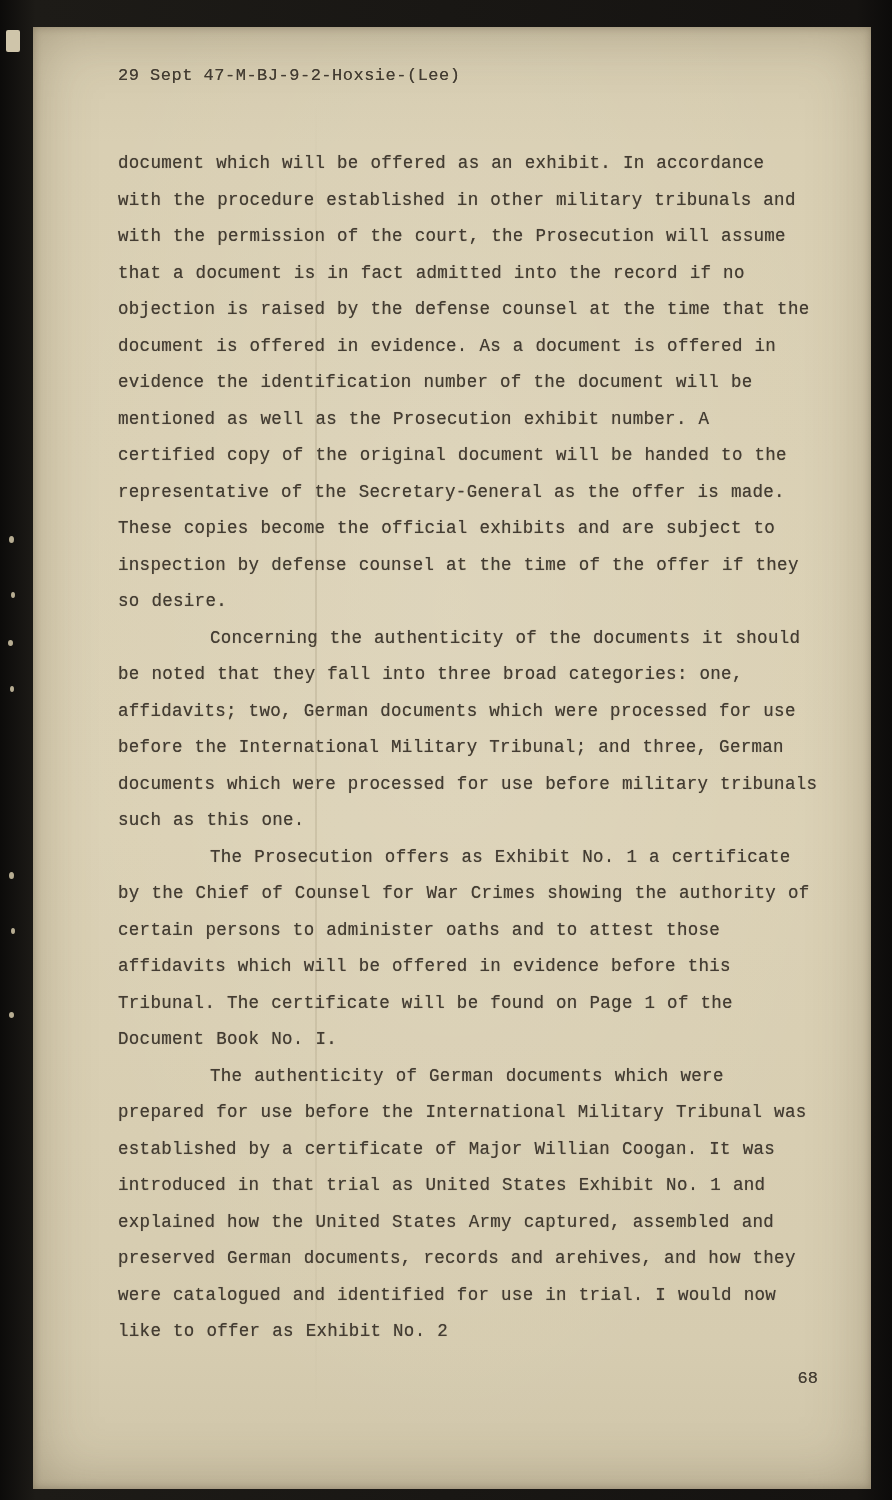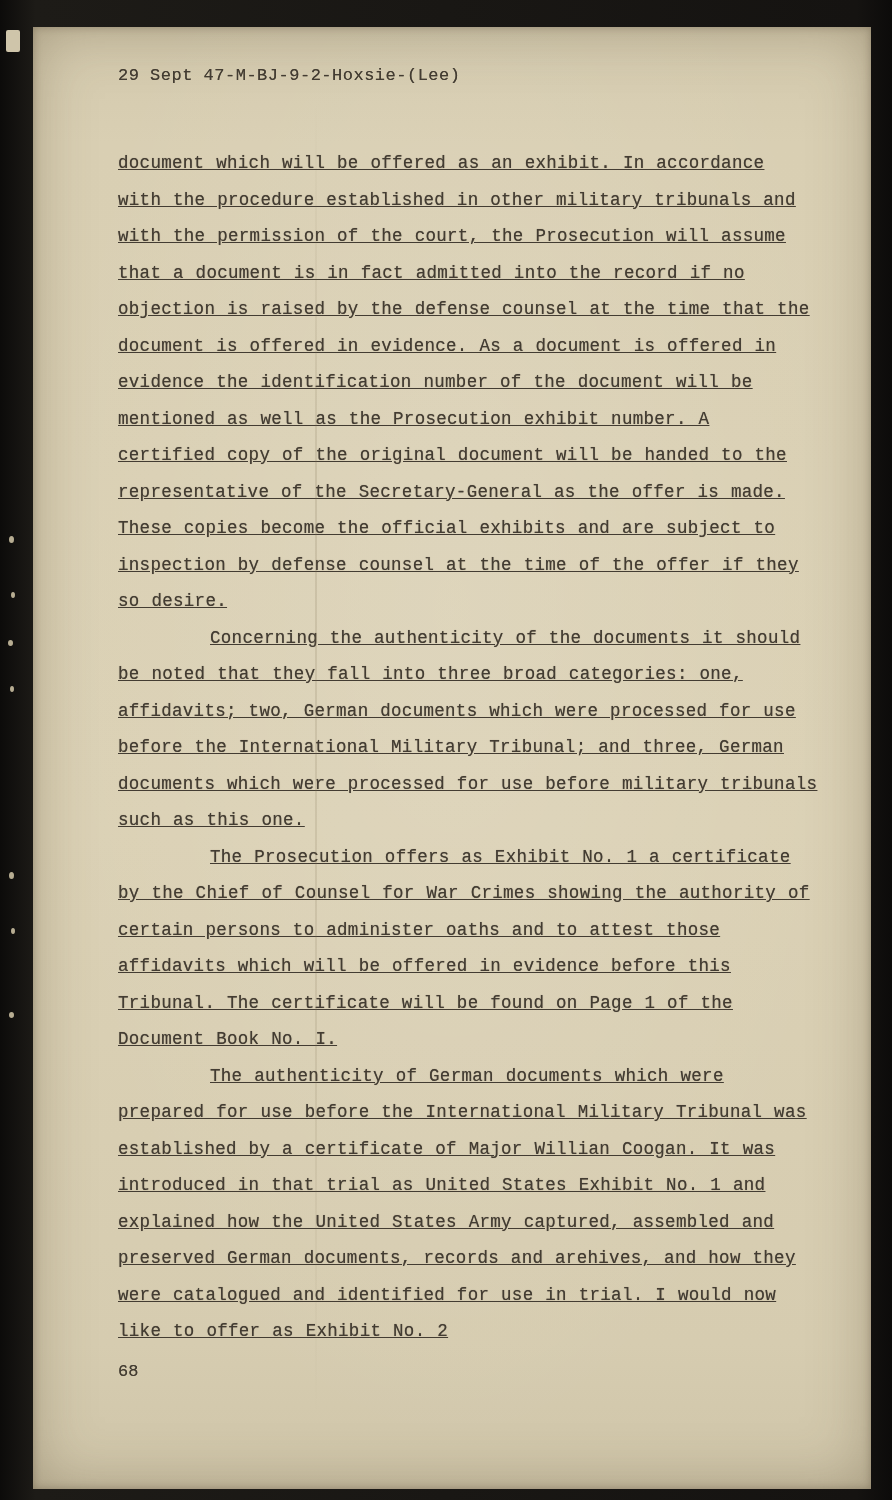--- a/index.html
+++ b/index.html
@@ -56,29 +56,28 @@
     margin-bottom: 56px;
     text-shadow: 0 0 0.6px rgba(55,48,38,0.7);
   }
   .para {
     font-size: 17.5px;
     line-height: 36.5px;
     letter-spacing: 0.3px;
     word-spacing: 1px;
     text-shadow: 0 0 0.7px rgba(55,48,38,0.65);
     margin: 0;
-    text-decoration: underline;
   }
   .para.indented {
     text-indent: 92px;
   }
   .page-number {
     font-size: 17px;
-    text-align: left;
-    margin-top: 12px;
+    text-align: right;
+    margin-top: 19px;
     text-shadow: 0 0 0.6px rgba(55,48,38,0.7);
   }
   .speck, .speck-dot {
     position: absolute;
     background: #b7ad92;
     border-radius: 50%;
   }
   .top-notch {
     position: absolute;
     top: 30px;

